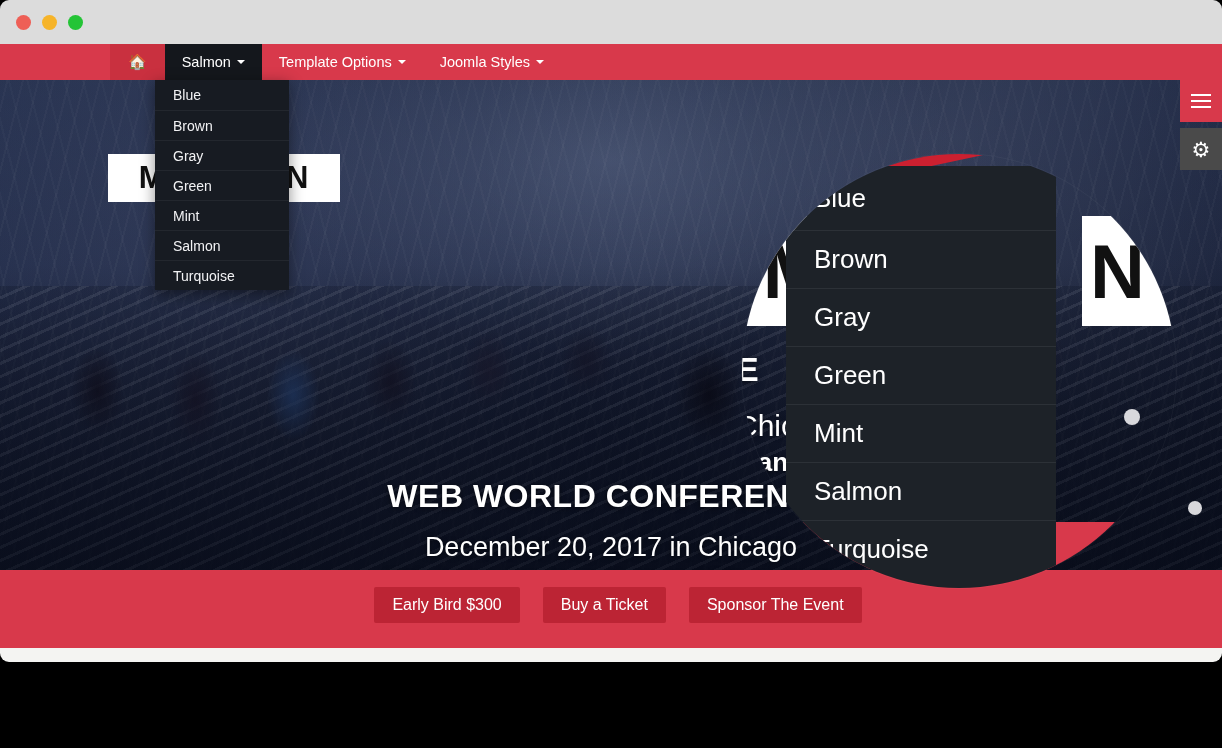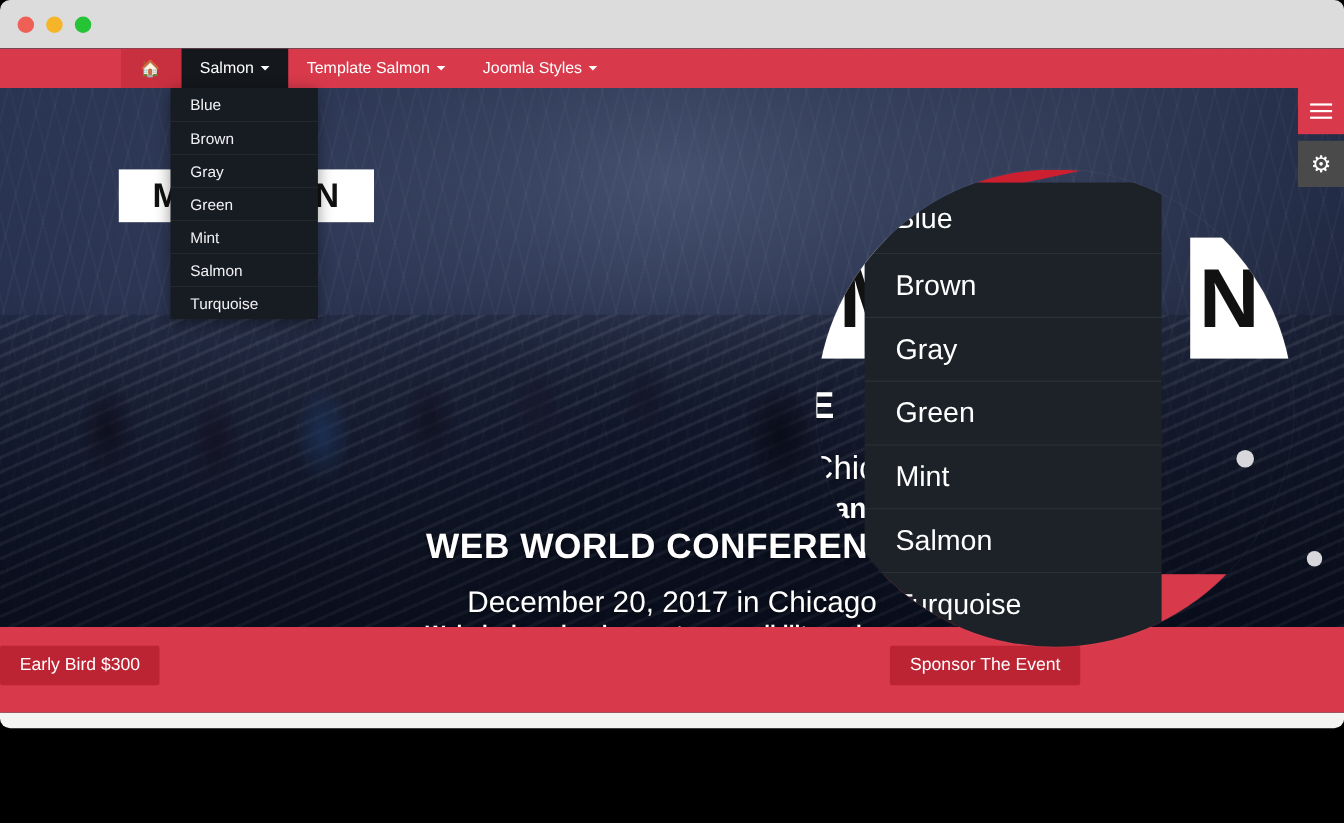--- a/index.html
+++ b/index.html
@@ -106,22 +106,22 @@
     position:absolute; right:20px; top:457px; width:14px; height:14px;
     border-radius:50%; background:#d8d8dc; z-index:4;
   }
 
   
   #cta-band {
     position:absolute; left:0; top:526px; width:1222px; height:78px;
     background:#d8394b;
   }
   #cta-buttons {
-    position:absolute; left:0; top:17px; width:982px;
-    display:flex; justify-content:space-between; gap:23px;
+    position:absolute; left:16px; top:17px; width:1204px;
+    display:flex; justify-content:center; gap:23px;
   }
   .cta-btn {
     background:#bc2434; color:#fff; border:0;
     font-family:"Liberation Sans", sans-serif;
     font-size:16px; padding:10px 18px; cursor:pointer;
     border-radius:2px; line-height:1;
   }
 
   
   #navbar {
@@ -257,33 +257,34 @@
         <div id="hero-date">December 20, 2017 in Chicago</div>
         <div id="hero-sub">Web design, development, accessibility and more</div>
       </div>
 
       <div id="slider-dot"></div>
     </div>
 
     <div id="cta-band">
       <div id="cta-buttons">
         <button class="cta-btn">Early Bird $300</button>
+        <button class="cta-btn">Buy a Ticket</button>
         <button class="cta-btn">Sponsor The Event</button>
       </div>
     </div>
 
     <div id="navbar">
       <div id="nav-items">
         <div class="nav-item" id="nav-home">🏠</div>
         <div class="nav-item" id="nav-colors">
           <span>Salmon</span>
           <i class="caret"></i>
         </div>
         <div class="nav-item">
-          <span>Template Salmon</span>
+          <span>Template Options</span>
           <i class="caret"></i>
         </div>
         <div class="nav-item">
           <span>Joomla Styles</span>
           <i class="caret"></i>
         </div>
       </div>
     </div>
 
     <div id="burger-btn">

